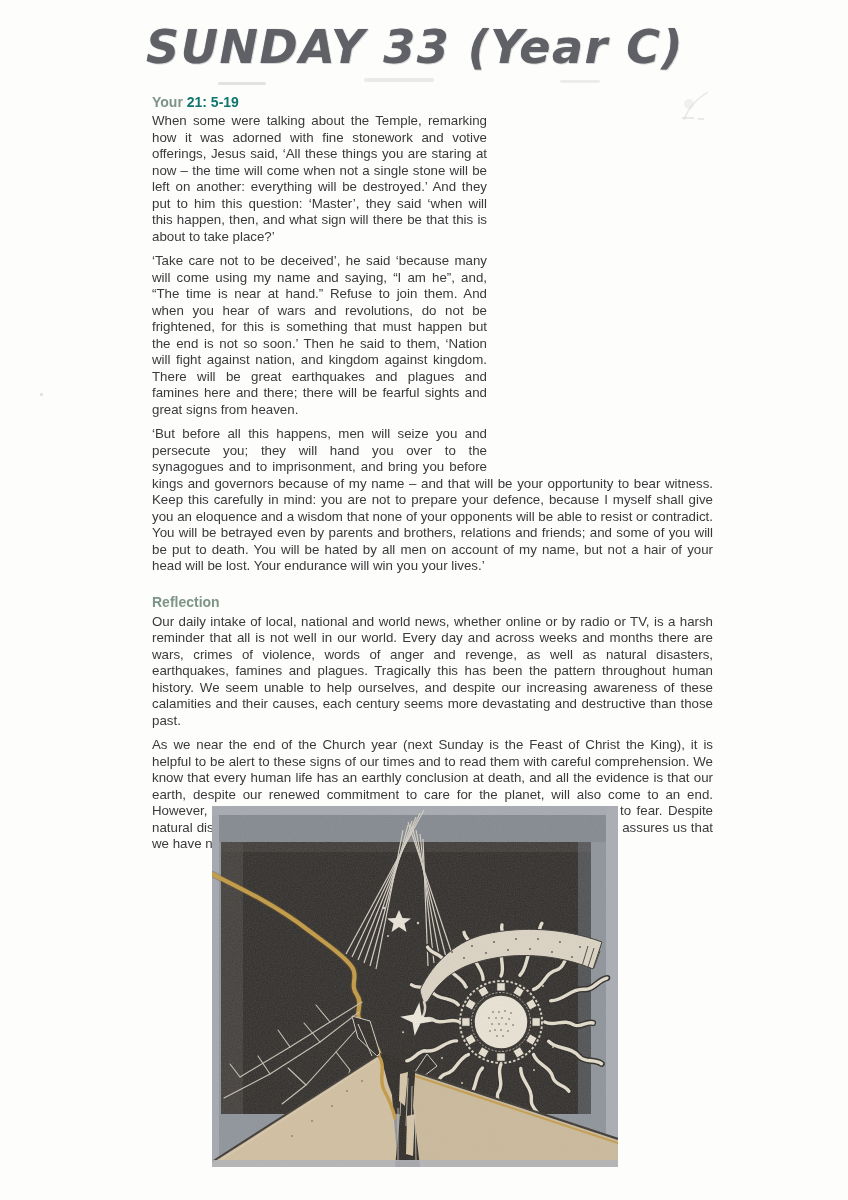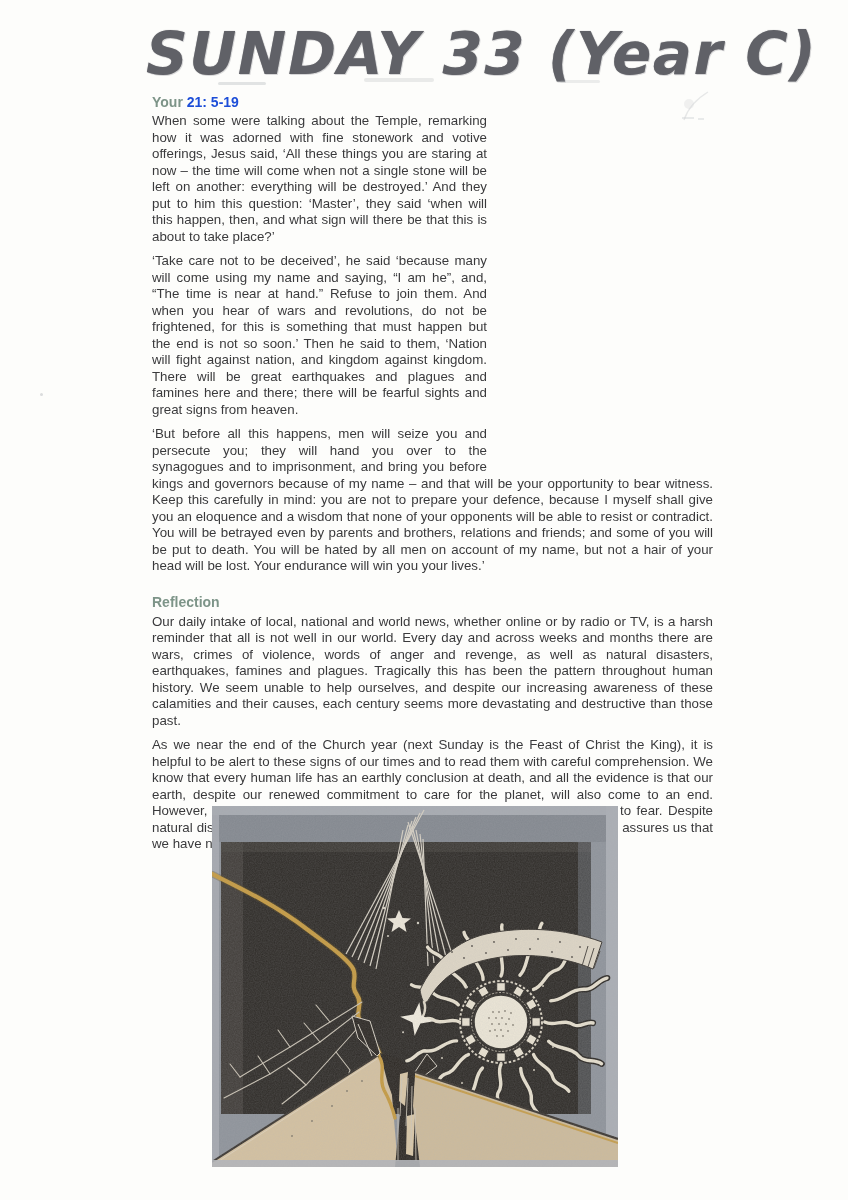--- a/index.html
+++ b/index.html
@@ -9,21 +9,21 @@
     background:#fdfdfb;
     overflow:hidden;
     font-family:"Liberation Sans",sans-serif;
     color:var(--text,#3a3a3c);
   }
   
   .title{
     position:absolute;left:146px;top:20px;margin:0;
     font-family:"DejaVu Sans",sans-serif;
     font-style:italic;font-weight:600;
-    font-size:58px;letter-spacing:1.5px;
+    font-size:46px;letter-spacing:1.5px;
     color:var(--title,#55565c);
     opacity:.93;
     text-shadow:0 0 1px rgba(90,90,96,.55), 1px 1px 0 rgba(120,120,126,.25);
     white-space:nowrap;
   }
   
   .artifact{position:absolute;background:#9aa0a6;opacity:.28;border-radius:2px;}
   .a-dash1{left:218px;top:82px;width:48px;height:3px;}
   .a-dash2{left:364px;top:78px;width:70px;height:4px;opacity:.2;}
   .a-dash3{left:560px;top:80px;width:40px;height:3px;opacity:.18;}
@@ -31,21 +31,21 @@
   .smudge{position:absolute;left:678px;top:88px;width:34px;height:40px;opacity:.45;}
   
   .content{
     position:absolute;left:152px;top:94px;width:561px;
     font-size:13.3px;line-height:16.5px;
     text-align:justify;
   }
   .content p{margin:0 0 8px 0;}
   .heading{font-weight:bold;font-size:14px;line-height:16px;margin:0 0 3px 0;text-align:left;}
   .green{color:var(--accent-green,#7d9488);}
-  .verse-dark{color:#1d4ed8;}
+  .verse-dark{color:#0f766e;}
   .col-spacer{float:right;width:226px;height:349px;}
   .reflection{margin-top:19px;}
   .reflection .heading{margin-bottom:4px;}
   
   .illustration{position:absolute;left:212px;top:806px;width:406px;height:361px;margin:0;}
   .illustration svg{display:block;}
   .rayO{stroke:#2a2723;stroke-width:6.2;fill:none;stroke-linecap:round;}
   .rayI{stroke:#e6dfcd;stroke-width:3.4;fill:none;stroke-linecap:round;}
   .fanline{stroke:#d6d0c3;stroke-width:1.2;fill:none;}
   .branch{stroke:#c9c2b3;stroke-width:1.1;fill:none;stroke-linecap:round;}

